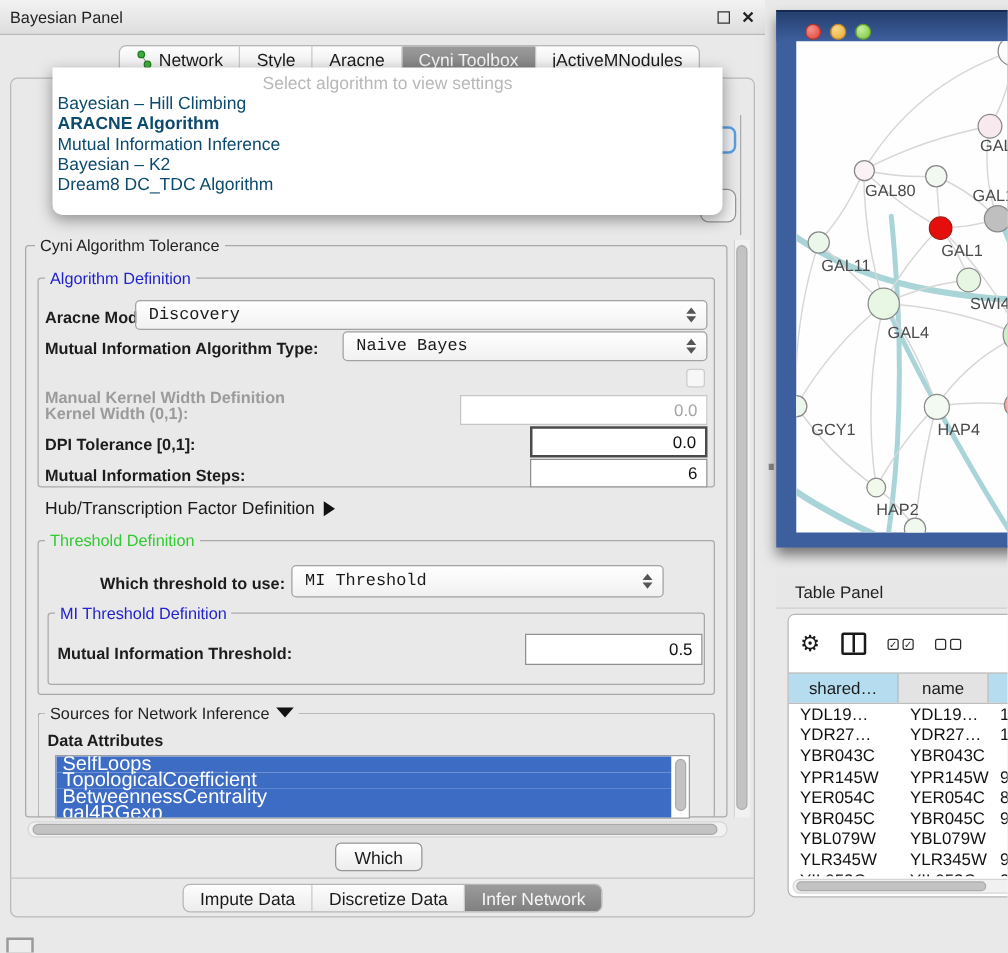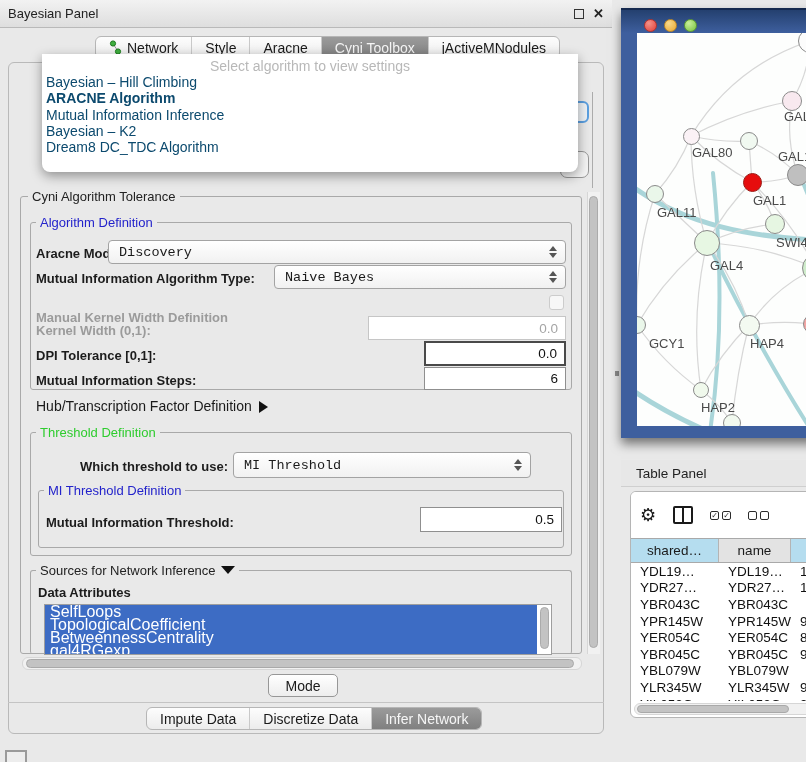--- a/index.html
+++ b/index.html
@@ -248,21 +248,21 @@
     <div class="attr-item" style="background: rgb(61, 108, 196);">gal4RGexp</div>
   </div>
 <div class="scroll-thumb-v" style="left:540px; top:607px; width:9px; height:42px;"></div>
 
 <div class="scroll-v" style="left:587px; top:192px; width:13px; height:462px;"></div>
 <div class="scroll-thumb-v" style="left:589px; top:196px; width:9px; height:452px;"></div>
 <div class="scroll-h" style="left:22px; top:657px; width:560px; height:13px;"></div>
 <div class="scroll-thumb-h" style="left:26px; top:659px; width:548px; height:9px;"></div>
 
 <div class="apply-btn">
-  <span>Mode</span>
+  <span>Which</span>
 </div>
 
 <div class="seg-bar" id="bottom-tabs">
     <div class="seg">
       <span>Impute Data</span>
     </div>
     <div class="seg">
       <span>Discretize Data</span>
     </div>
     <div class="seg sel">

